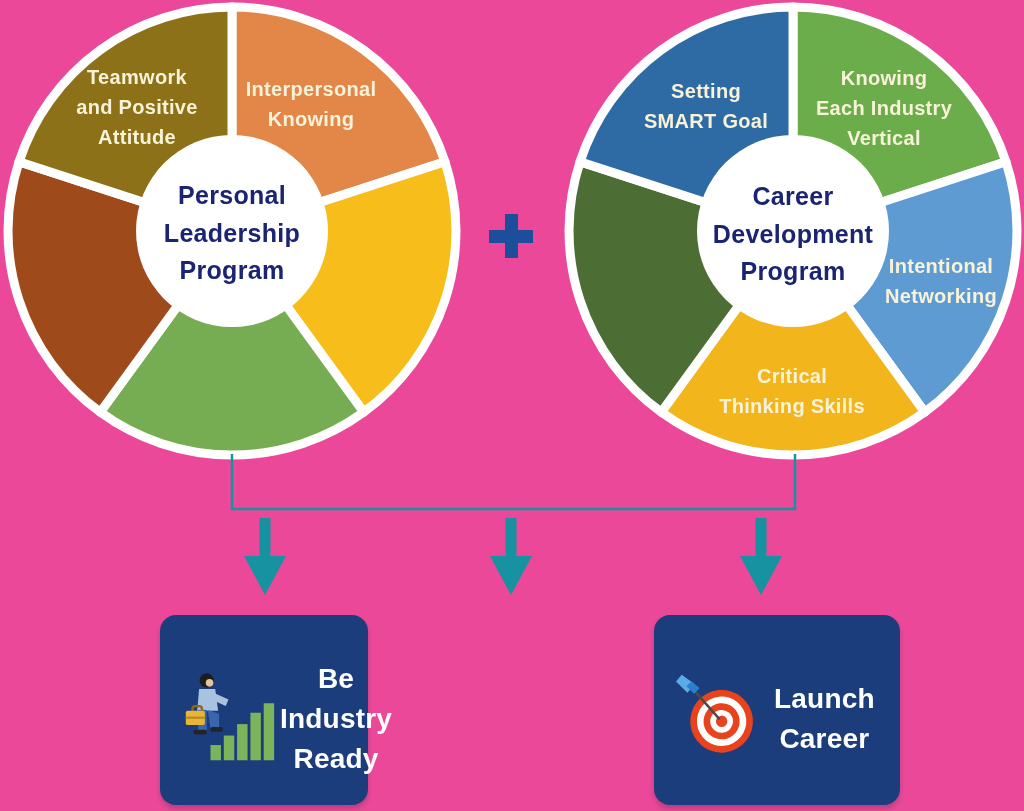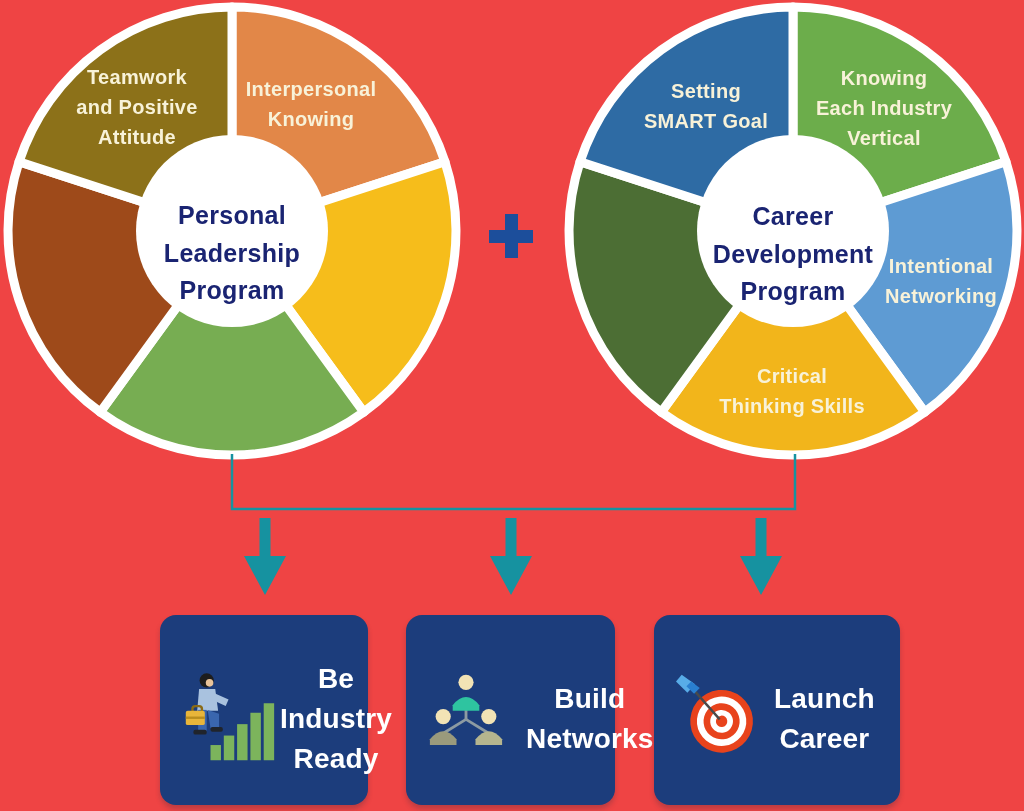--- a/index.html
+++ b/index.html
@@ -1,36 +1,36 @@
 <!DOCTYPE html>
 <html><head>
 <meta charset="utf-8">
 <style>
   html,body{margin:0;padding:0;background:#ffffff;}
   .canvas{
-    position:relative;width:1024px;height:811px;background:#ef4444;overflow:hidden;
+    position:relative;width:1024px;height:811px;background:#ec4899;overflow:hidden;
     font-family:"Liberation Sans", sans-serif;
   }
   .scene{position:absolute;left:0;top:0;width:1024px;height:811px;}
   .wedge{stroke:#ffffff;stroke-width:9;stroke-linejoin:round;}
   .hub{fill:#ffffff;}
   .connector{fill:none;stroke:var(--teal,#1692A0);stroke-width:2.5;}
   .arrow{fill:var(--teal,#1692A0);}
   .seg-lbl{
     position:absolute;transform:translate(-50%,-50%);
     color:var(--segment-text,#F8F2D8);
     font-size:20px;font-weight:700;line-height:1.5;letter-spacing:.3px;
     text-align:center;white-space:pre-line;pointer-events:none;
   }
   .seg-lbl.align-left{text-align:left;}
   .chart-title{
     position:absolute;transform:translate(-50%,-50%);
     color:var(--title-text,#1A2472);
     font-size:25px;font-weight:700;line-height:1.5;letter-spacing:.3px;
-    text-align:center;white-space:pre-line;pointer-events:none;margin-top:20px;
+    text-align:center;white-space:pre-line;pointer-events:none;
   }
   .plus-sign{position:absolute;left:489px;top:214px;width:44px;height:44px;}
   .plus-sign::before{content:"";position:absolute;left:0;top:15.5px;width:44px;height:13px;background:var(--plus-color,#1C4E9B);}
   .plus-sign::after{content:"";position:absolute;left:15.5px;top:0;width:13px;height:44px;background:var(--plus-color,#1C4E9B);}
   .outcome-card{
     position:absolute;border-radius:16px;background:var(--box-bg,#1C3D7C);
     display:flex;flex-direction:row;align-items:center;
     padding-top:14px;box-sizing:border-box;
     box-shadow:0 4px 5px rgba(40,40,60,0.25);
   }
@@ -113,37 +113,20 @@
         <rect x="50" y="60" width="13" height="5" rx="2" fill="#20242b"></rect>
         <rect x="31" y="38" width="10" height="7" rx="3" fill="none" stroke="#8a6a14" stroke-width="2.5"></rect>
         <rect x="24" y="43" width="20" height="15" rx="2" fill="#E8B53A"></rect>
         <rect x="24" y="49" width="20" height="2.5" fill="#b98d1e"></rect>
       </g>
     </svg>
     <div class="outcome-label">Be Industry
 Ready</div>
   </div>
 
-  <div class="outcome-card" style="left:406px;top:615px;width:209px;height:190px">
-    <svg class="outcome-icon" viewBox="0 0 120 100">
-      <g stroke="#8d9ba2" stroke-width="3" fill="none">
-        <path d="M60,36 L60,52"></path>
-        <path d="M60,52 L37,66"></path>
-        <path d="M60,52 L83,66"></path>
-      </g>
-      <circle cx="60" cy="13" r="8" fill="#F2E3B5"></circle>
-      <path d="M46,37 q14,-17 28,0 l0,6 l-28,0 z" fill="#2EC4A0"></path>
-      <circle cx="36" cy="49" r="8" fill="#F2E3B5"></circle>
-      <path d="M22,73 q14,-17 28,0 l0,6 l-28,0 z" fill="#9A9A7C"></path>
-      <circle cx="84" cy="49" r="8" fill="#F2E3B5"></circle>
-      <path d="M70,73 q14,-17 28,0 l0,6 l-28,0 z" fill="#B5B58E"></path>
-    </svg>
-    <div class="outcome-label">Build
-Networks</div>
-  </div>
 
   <div class="outcome-card" style="left:654px;top:615px;width:246px;height:190px">
     <svg class="outcome-icon" viewBox="0 0 120 100">
       <g transform="rotate(-6 68 54)">
         <circle cx="68" cy="54" r="33" fill="#E8431C"></circle>
         <circle cx="68" cy="54" r="26" fill="#ffffff"></circle>
         <circle cx="68" cy="54" r="19" fill="#E8431C"></circle>
         <circle cx="68" cy="54" r="12" fill="#ffffff"></circle>
         <circle cx="68" cy="54" r="6" fill="#E8431C"></circle>
       </g>

